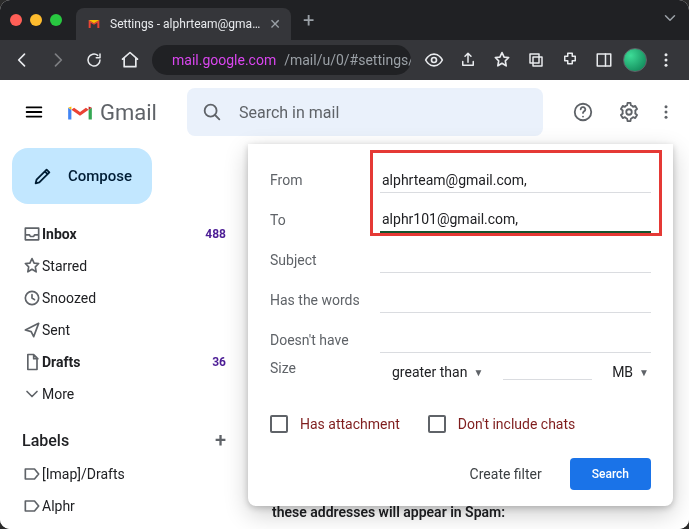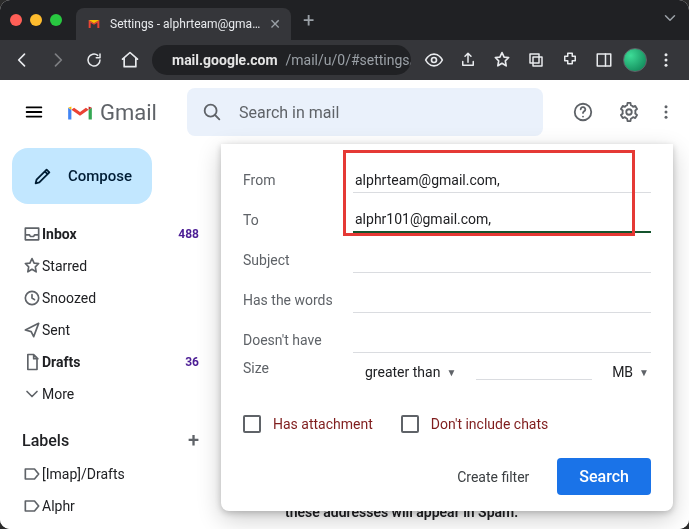--- a/index.html
+++ b/index.html
@@ -16,67 +16,67 @@
   .tab-title { overflow:hidden; text-overflow: ellipsis; white-space: nowrap; flex:1;}
   .tab-close { color:#9aa0a6; font-size:14px; }
   .new-tab { color:#9aa0a6; font-size:20px; margin-left:12px; }
   .titlebar-right { margin-left:auto; color:#9aa0a6; }
 
   .toolbar { height: 40px; background: #35363a; display: flex; align-items: center; padding: 0 8px; gap: 8px; }
   .tbtn { width:28px; height:28px; display:flex; align-items:center; justify-content:center; color:#9aa0a6; border-radius:50%; }
   .tbtn svg, .tbtn span { color:#e8eaed; }
   .omnibox { flex:1; height:30px; background:#202124; border-radius:15px; display:flex; align-items:center; padding:0 12px; color:#9aa0a6; font-size:14px; gap:8px; overflow:hidden;}
   .omnibox .secure { color:#9aa0a6; }
-  .omnibox-host { color:#e5e5e5;font-weight:bold; }
+  .omnibox-host { color:#d946ef; }
   .omnibox-path { color:#9aa0a6; }
   .ext-icons { display:flex; gap:4px; align-items:center; }
   .ext-icons .tbtn{ width:30px;}
   .avatar-ext{ width:24px;height:24px;border-radius:50%; background: radial-gradient(circle at 30% 30%, #3ddc97, #0a7a4f); border:1px solid #5f6368; }
 
   
   .app { position: relative; height: calc(529px - 80px); background:#fff; }
   .app-header { height: 64px; display:flex; align-items:center; padding: 0 12px; gap:10px; }
   .hamburger { width:44px; height:44px; display:flex; align-items:center; justify-content:center; border-radius:50%; }
   .logo { display:flex; align-items:center; gap:6px; font-size:22px; color:#5f6368; }
   .logo-mark { width:28px; height:22px; }
   .search-bar { margin-left: 20px; flex:1; height:48px; background:#eaf1fb; border-radius:8px; display:flex; align-items:center; padding:0 14px; gap:16px; color:#5f6368;}
   .header-icons { display:flex; gap:6px; margin-left:10px; }
   .hicon{ width:40px; height:40px; display:flex; align-items:center; justify-content:center; border-radius:50%; color:#5f6368; }
 
   .body-row { display:flex; height: calc(100% - 64px); }
-  .sidebar { width: 221px; padding: 4px 8px 0 8px; text-align: center; }
+  .sidebar { width: 248px; padding: 4px 8px 0 8px; text-align: center; }
   .compose { display:flex; align-items:center; gap:14px; background:#c2e7ff; color:#001d35; height:56px; border-radius:16px; padding: 0 20px; font-size:15px; font-weight:500; width: 140px; margin: 0 0 14px 4px;}
   .nav-item { display:flex; align-items:center; height:32px; padding: 0 14px; border-radius: 0 16px 16px 0; font-size:14px; color:#202124; }
   .nav-item .count { margin-left:auto; font-size:12px; color:#5f6368; }
   .nav-item.bold { font-weight:700; }
   .nav-item.bold .count{ font-weight:700; color:#4c1d95;}
   .nav-icon{ width:20px; height:20px; display:flex; align-items:center; justify-content:center; color:#5f6368;}
   .labels-header{ display:flex; align-items:center; padding: 18px 14px 6px; font-size:16px; font-weight:500; color:#202124;}
   .labels-header .plus { margin-left:auto; color:#5f6368; font-size:20px;}
 
   .main { flex:1; position:relative; }
-  .cut-text { position:absolute; top: 360px; left: 24px; right: 20px; font-size:14px; font-weight:600; color:#202124;margin-left:40px; }
+  .cut-text { position:absolute; top: 360px; left: 24px; right: 20px; font-size:14px; font-weight:600; color:#202124; }
 
   
   .panel { position:absolute; top: 0px; left: 0px; right: 16px; background:#fff; box-shadow: 0 2px 6px rgba(0,0,0,.2), 0 8px 24px rgba(0,0,0,.2); border-radius: 0 0 8px 8px; padding: 16px 22px 16px 22px; }
   .field { display:flex; align-items:center; height:40px; font-size:14px; }
   .field label { width: 110px; color:#5f6368; }
   .field .input { flex:1; border:none; border-bottom:1px solid #dadce0; padding: 4px 2px; font-size:14px; color:#202124; outline:none; background:transparent;}
   .field .input.active { border-bottom: 2px solid #14532d; }
   .size-row { display:flex; align-items:flex-start; gap:10px; height:40px; }
   .size-row label{ width:110px; color:#5f6368; font-size:14px;}
   .select-like{ display:flex; align-items:center; gap:6px; color:#202124; font-size:14px; padding: 4px 2px; border-bottom:1px solid transparent;}
   .select-like .tri{ font-size:10px; color:#5f6368;}
   .size-spacer{ flex:1; border-bottom:1px solid #dadce0; height:20px; margin: 0 8px;}
   .check-row{ display:flex; align-items:center; gap:28px; height:40px; margin-top:4px;}
   .check{ display:flex; align-items:center; gap:12px; font-size:14px; color:#7f1d1d;}
   .checkbox{ width:18px; height:18px; border:2px solid #5f6368; border-radius:2px;}
   .panel-actions{ display:flex; justify-content:flex-end; gap:18px; align-items:center; margin-top:14px;}
   .link-btn{ color:#3c4043; font-size:14px; padding:8px 10px; border-radius:4px;}
-  .primary-btn{ background:#1a73e8; color:#fff; font-size:16px; padding:9px 22px; border-radius:4px; font-weight:500;}
+  .primary-btn{ background:#1a73e8; color:#fff; font-size:12px; padding:9px 22px; border-radius:4px; font-weight:500;}
 
   
   .red-box { position:absolute; border: 3px solid #e53935; pointer-events:none; }
   .red-box.outer{ top: 6px; left: 122px; width: 292px; height: 86px;}
 
   
   .stroke { stroke: currentColor; stroke-width:2; fill:none; stroke-linecap:round; stroke-linejoin:round;}
 </style>
 </head>
 <body>

